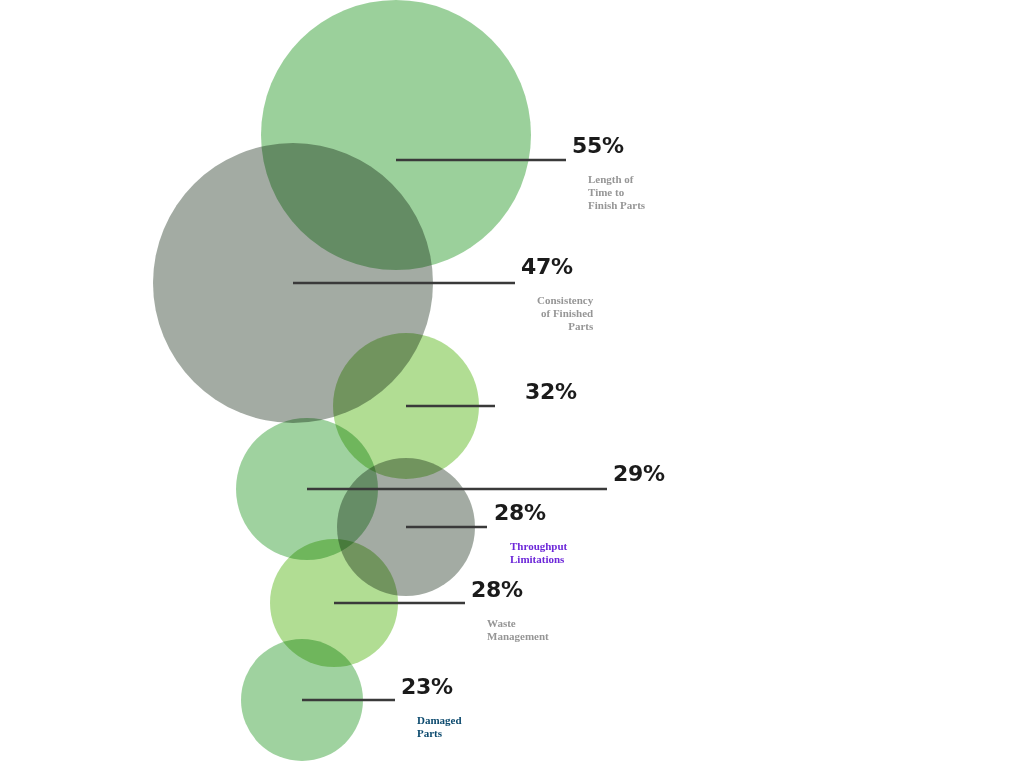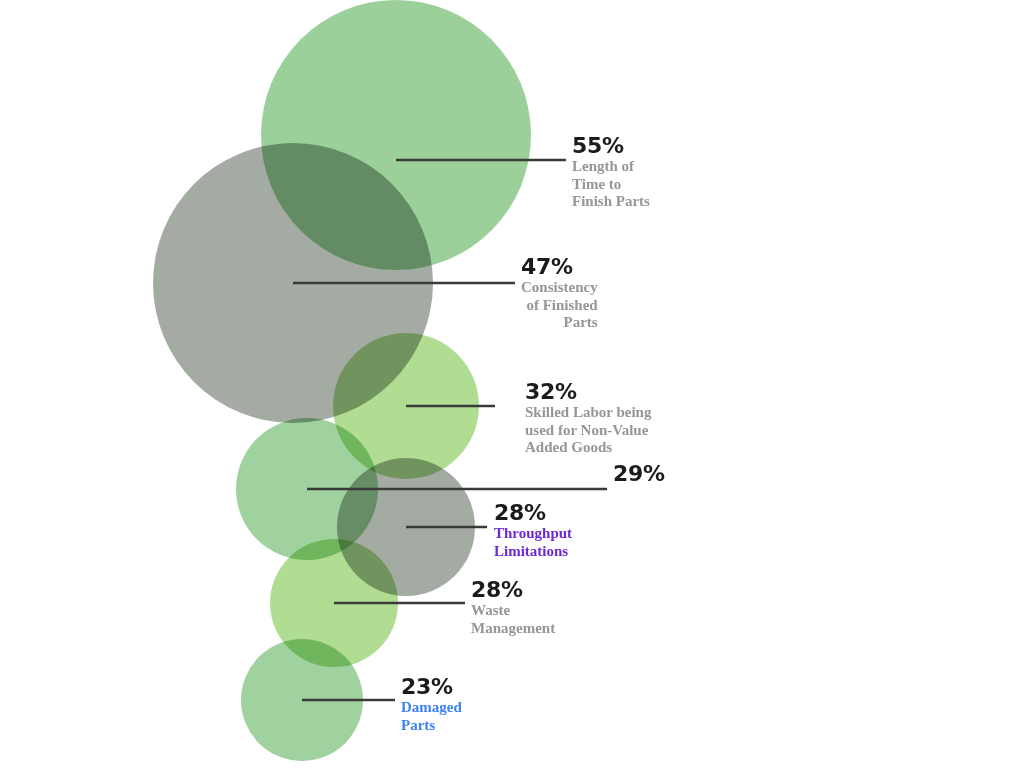--- a/index.html
+++ b/index.html
@@ -40,24 +40,24 @@
     line-height: 1.05;
     color: #1b1b1b;
     letter-spacing: -0.3px;
     white-space: nowrap;
     margin: 0 0 1px 0;
     padding: 0;
   }
   .callout .desc {
     font-family: "Liberation Serif", "DejaVu Serif", serif;
     font-weight: bold;
-    font-size: 15px;
+    font-size: 11px;
     line-height: 1.18;
     color: #969696;
-    margin: 0;
+    margin: 16px;
     padding: 0;
     white-space: pre-line;
   }
 </style>
 </head>
 <body style="background: rgb(255, 255, 255);">
 
 <div id="chart-root">
   <svg class="bubble-svg" id="bubble-svg" viewBox="0 0 1024 768" xmlns="http://www.w3.org/2000/svg">
       <g style="isolation:isolate">
@@ -87,36 +87,33 @@
 Finish Parts</div>
       </div>
       <div class="callout" style="left: 521px; top: 255px;">
         <div class="value" style="color: rgb(27, 27, 27);">47%</div>
         <div class="desc" style="color: rgb(150, 150, 150); text-align: right;">Consistency
 of Finished
 Parts</div>
       </div>
       <div class="callout" style="left: 525px; top: 380px;">
         <div class="value" style="color: rgb(27, 27, 27);">32%</div>
-        <div class="desc" style="color: rgb(150, 150, 150);">Skilled Labor being
-used for Non-Value
-Added Goods</div>
       </div>
       <div class="callout" style="left: 613px; top: 462px;">
         <div class="value" style="color: rgb(27, 27, 27);">29%</div>
       </div>
       <div class="callout" style="left: 494px; top: 501px;">
         <div class="value" style="color: rgb(27, 27, 27);">28%</div>
         <div class="desc" style="color: #6d28d9;">Throughput
 Limitations</div>
       </div>
       <div class="callout" style="left: 471px; top: 578px;">
         <div class="value" style="color: rgb(27, 27, 27);">28%</div>
         <div class="desc" style="color: rgb(150, 150, 150);">Waste
 Management</div>
       </div>
       <div class="callout" style="left: 401px; top: 675px;">
         <div class="value" style="color: rgb(27, 27, 27);">23%</div>
-        <div class="desc" style="color: #3b82f6;">Damaged
+        <div class="desc" style="color: #0c4a6e;">Damaged
 Parts</div>
       </div>
     </div>
 </div>
 
 </body></html>

